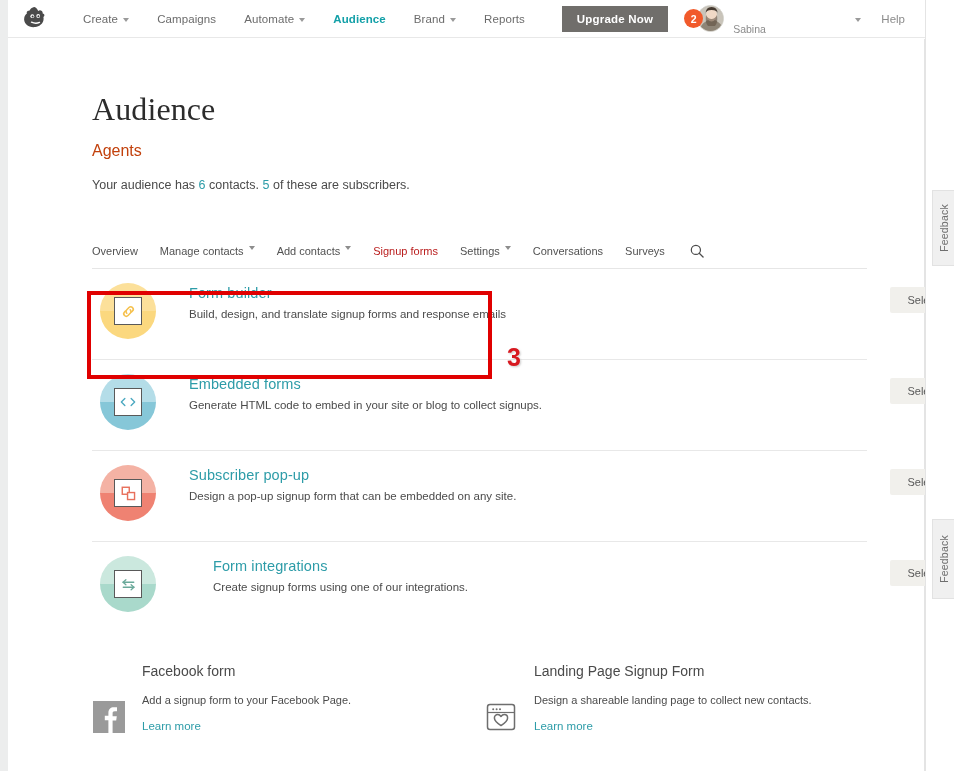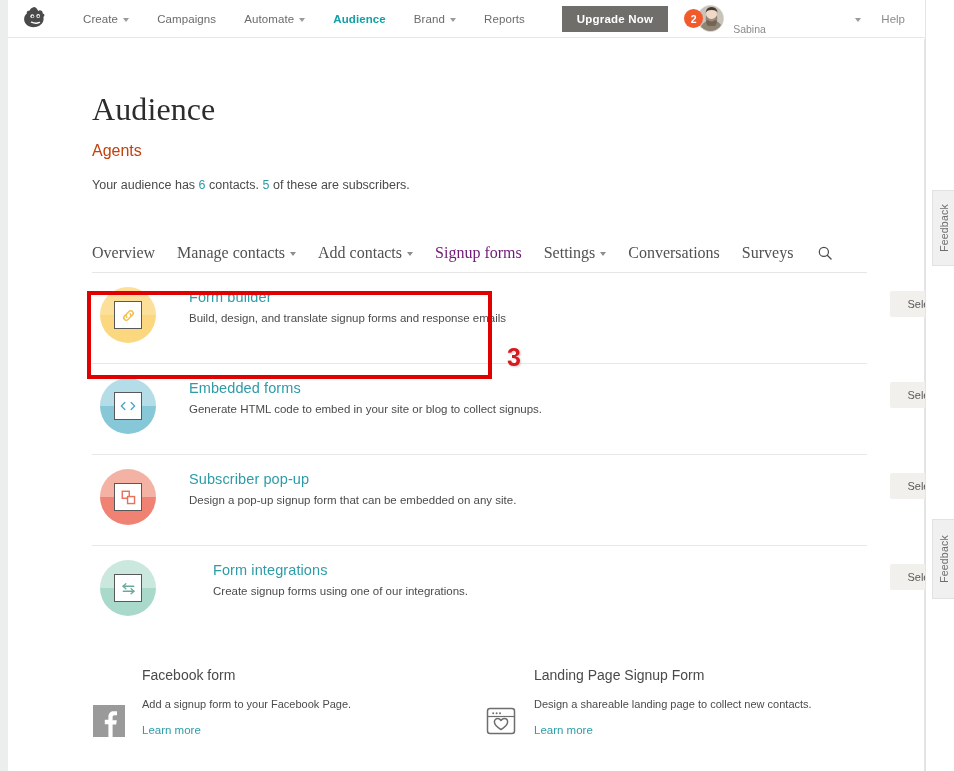--- a/index.html
+++ b/index.html
@@ -181,32 +181,31 @@
   .tabs {
     margin-top: 52px;
     display: flex;
     align-items: center;
     gap: 0;
     border-bottom: 1px solid #e6e6e6;
     width: 775px;
     padding-bottom: 10px;
   }
   .tab {
-    font-size: 16px;
+    font-size: 11px;
     color: #515151;
     padding: 0 11px;
     white-space: nowrap;
     cursor: pointer;
     display: flex;
-    align-items: center;
+    align-items: flex-start;
     gap: 5px;
-    font-family: Liberation Serif, serif;
   }
   .tab:first-child { padding-left: 0; }
-  .tab.active { color: #701a75; }
+  .tab.active { color: #b91c1c; }
   .tab .caret {
     border-top-color: #8d8d8d;
   }
   .tab-search {
     padding-left: 14px;
     cursor: pointer;
     display: flex; align-items: center;
   }
 
   

